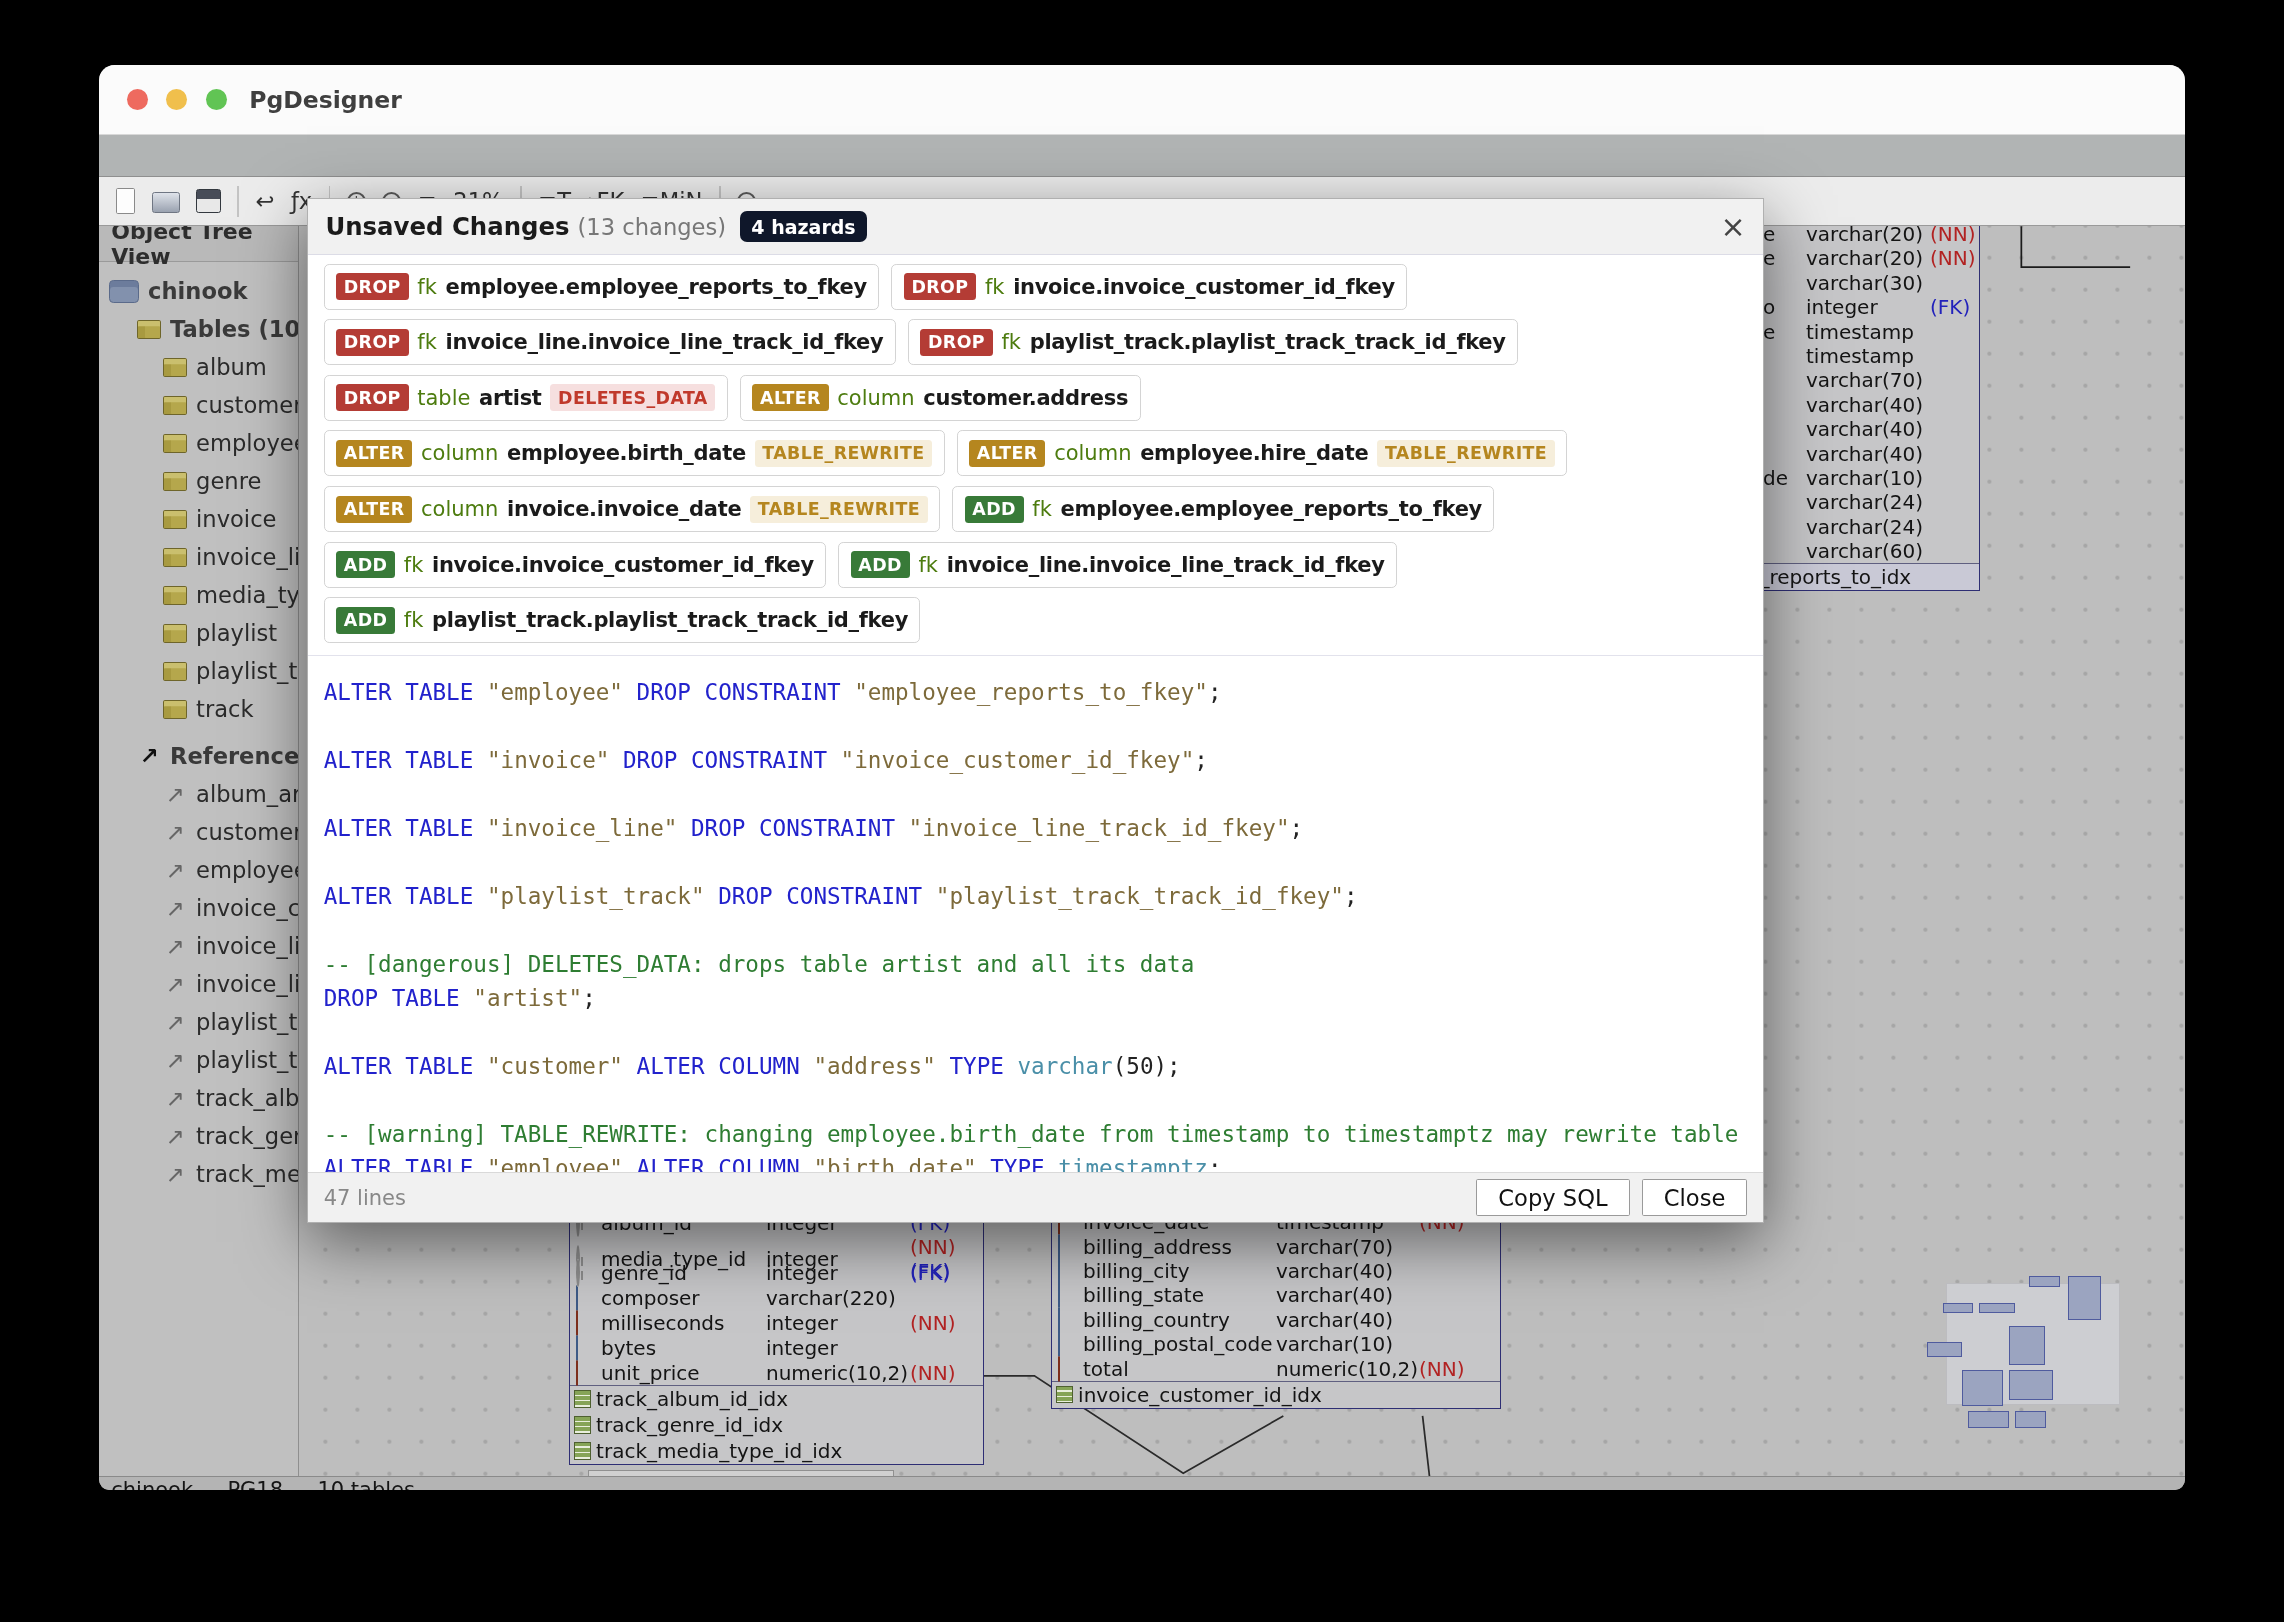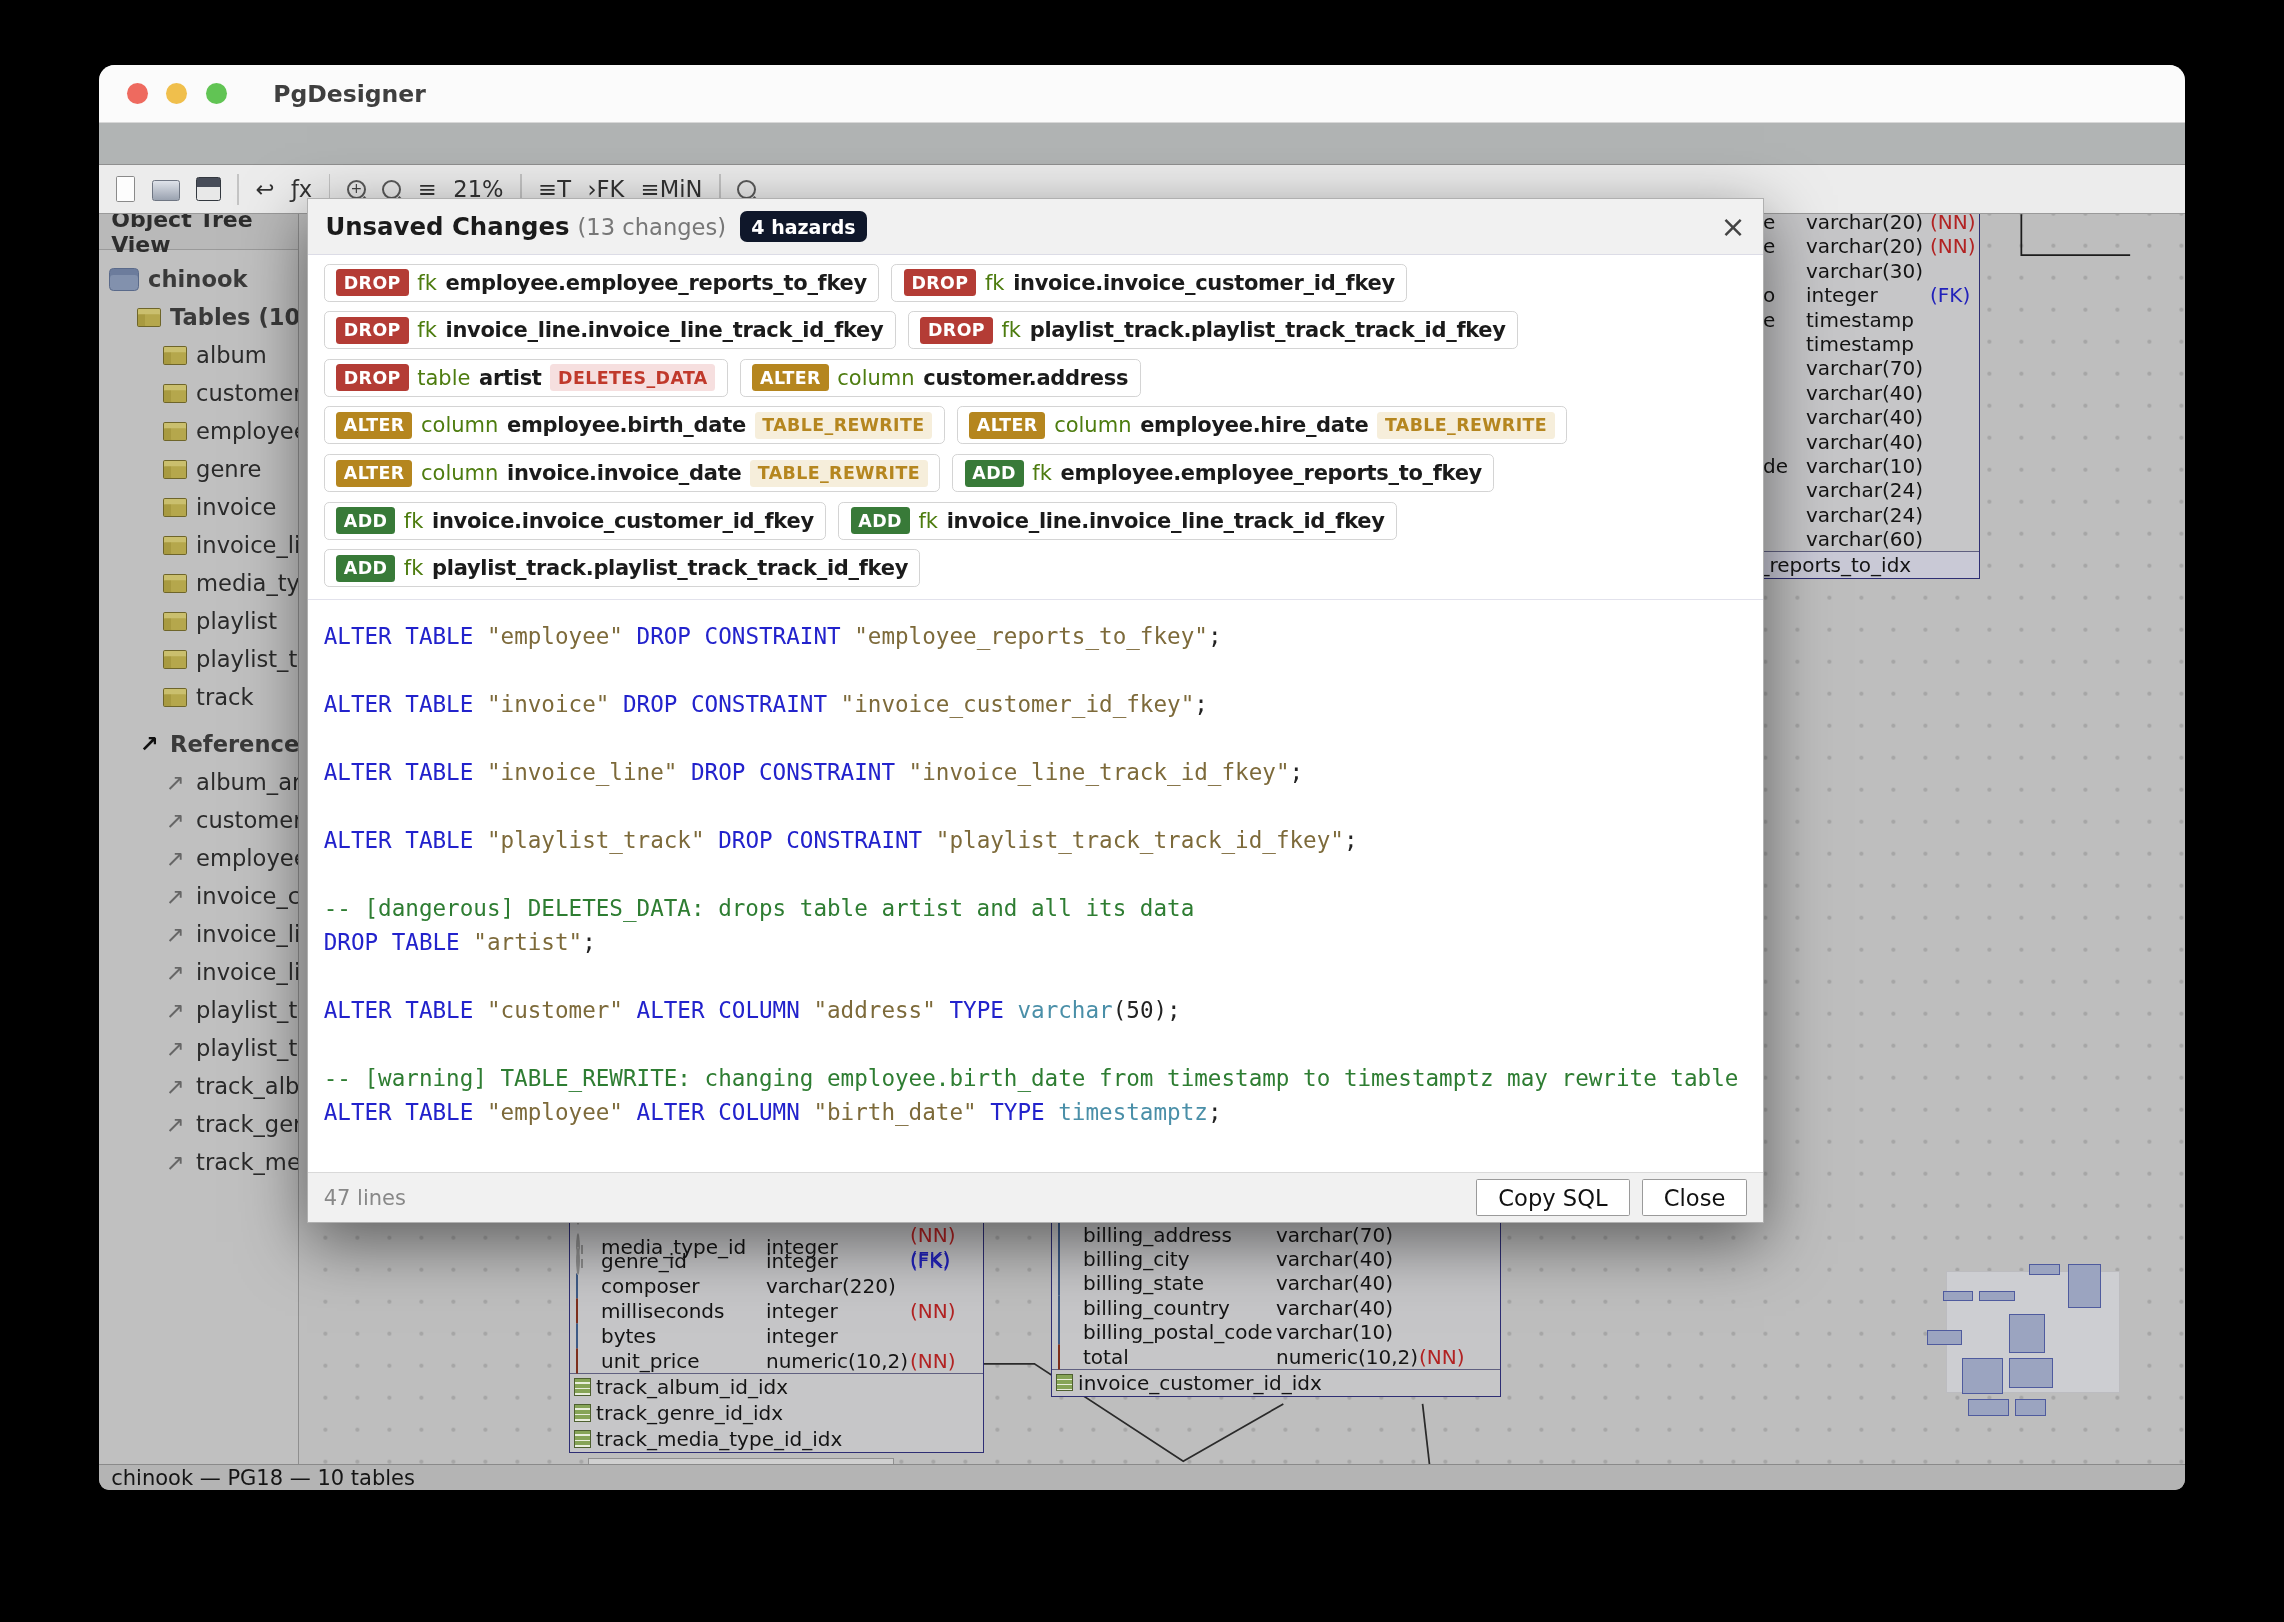--- a/index.html
+++ b/index.html
@@ -1,21 +1,21 @@
 <!DOCTYPE html>
 <html style="font-size:14px"><head>
 <meta charset="utf-8">
 <style>
   * { margin:0; padding:0; box-sizing:border-box; }
   html,body { width:2284px; height:1622px; background:#000; font-family:"DejaVu Sans",sans-serif; }
   .window { position:absolute; left:99px; top:65px; width:2086px; height:1425px;
             border-radius:15.7px 15.7px 10.4px 10.4px; overflow:hidden; background:#bebebe;
             box-shadow:0 26px 70px rgba(0,0,0,.6); }
   
-  .titlebar { height:58px; background:#fbfbfb; border-bottom:0.9px solid #d8d8d8; display:flex; align-items:center;gap:24px; }
+  .titlebar { height:70px; background:#fbfbfb; border-bottom:0.9px solid #d8d8d8; display:flex; align-items:center; }
   .traffic { display:flex; gap:18.3px; margin-left:28px; }
   .tl { width:21px; height:21px; border-radius:50%; }
   .tl.red{ background:#ee6a5f; } .tl.yellow{ background:#f0bf4c; } .tl.green{ background:#61c454; }
   .win-title { margin-left:22.6px; font-weight:bold; font-size:23.5px; color:#3f3f3f; }
   .menubar { height:42px; background:#b1b4b4; border-bottom:0.9px solid #8f8f8f; display:flex; align-items:center; gap:37px; padding-left:24.4px; }
   .menu-item { font-size:23.5px; color:#101010; }
   .toolbar { height:48px; background:#ececec; display:flex; align-items:center; gap:16.5px; padding-left:17.4px; }
   .tbi { display:flex; align-items:center; justify-content:center; }
   .tbi.file{ width:19px; height:26px; background:#fdfdfd; border:1.7px solid #8a8a8a; border-radius:1.7px; }
   .tbi.folder{ width:28px; height:21px; background:linear-gradient(180deg,#dfe3ea,#9aa2b0); border:1.7px solid #6f7683; border-radius:2.6px; margin-top:3.5px; }
@@ -75,21 +75,21 @@
                padding-left:12.2px; font-size:21px; color:#151515; }
   
   .modal { position:absolute; left:208px; top:133px; width:1457px; height:1025px; background:#fff;
            border:0.9px solid #b0b0b0; box-shadow:0 19px 61px rgba(0,0,0,.5); display:flex; flex-direction:column; z-index:50; }
   .modal-header { height:56px; flex:none; background:#f1f1f1; border-bottom:0.9px solid #dcdce6; display:flex; align-items:center; padding:0 17.4px; }
   .modal-title { font-size:24.4px; font-weight:bold; color:#1b1b1b; }
   .modal-sub { font-size:22.6px; color:#777; margin-left:8px; }
   .hazard-count { margin-left:14px; background:#0f172a; color:#fff; font-weight:bold; font-size:19px; padding:4.4px 11.3px; border-radius:7px; }
   .modal-x { margin-left:auto; font-size:30px; color:#444; cursor:default; }
   .chips { flex:none; display:flex; flex-wrap:wrap; gap:9.6px 12.2px; padding:8.7px 15.7px 12.2px; border-bottom:0.9px solid #e2e2ec; }
-  .chip { height:38px; display:flex; align-items:center; gap:8.7px; background:#fff; border:0.9px solid #d4d4d4; border-radius:5.2px; padding:0 11.3px; }
+  .chip { height:46px; display:flex; align-items:center; gap:8.7px; background:#fff; border:0.9px solid #d4d4d4; border-radius:5.2px; padding:0 11.3px; }
   .chip-op { font-size:17.4px; font-weight:bold; color:#fff; padding:3.5px 7.8px; border-radius:3.5px; letter-spacing:0.4px; }
   .chip-op.drop { background:#b43c35; } .chip-op.alter { background:#b5861f; } .chip-op.add { background:#387a38; }
   .chip-kind { font-size:21px; color:#4d7c0f; }
   .chip-name { font-size:21px; font-weight:bold; color:#1b1b1b; letter-spacing:-0.3px; }
   .chip-hazard { font-size:17.4px; font-weight:bold; padding:3.5px 7.8px; border-radius:3.5px; letter-spacing:0.4px; }
   .chip-hazard.danger { color:#c0392b; background:#f6dfdf; }
   .chip-hazard.warn { color:#b5861f; background:#f6eedb; }
   .sql { flex:1; overflow:hidden; padding:18.3px 0 0 15.7px; font-family:"DejaVu Sans Mono",monospace; font-size:22.6px; }
   .sql-line { height:34px; line-height:34px; white-space:pre; }
   .tk-k{ color:#2222cc; } .tk-s{ color:#7d6a3a; } .tk-t{ color:#4a8fa8; } .tk-c{ color:#2e7d32; } .tk-p{ color:#222; }

